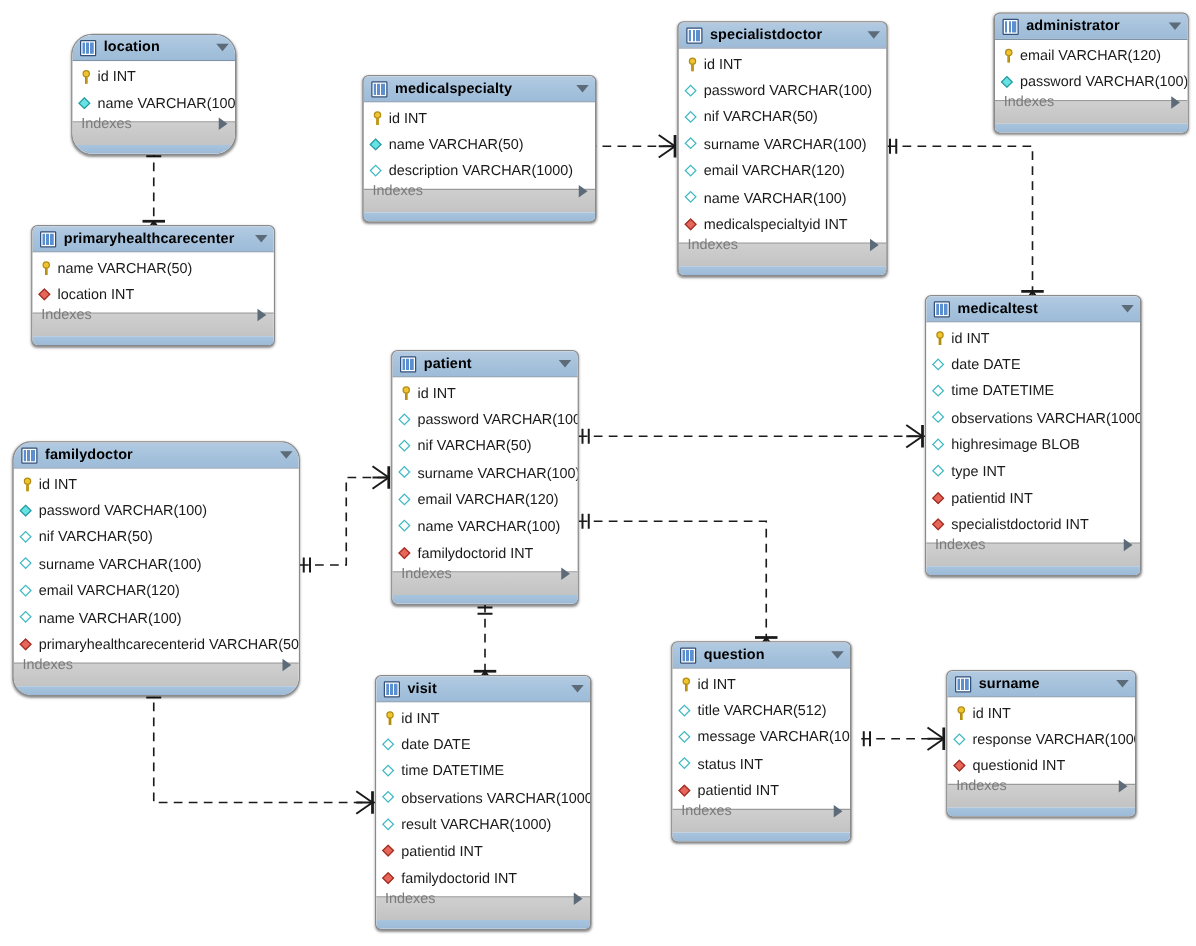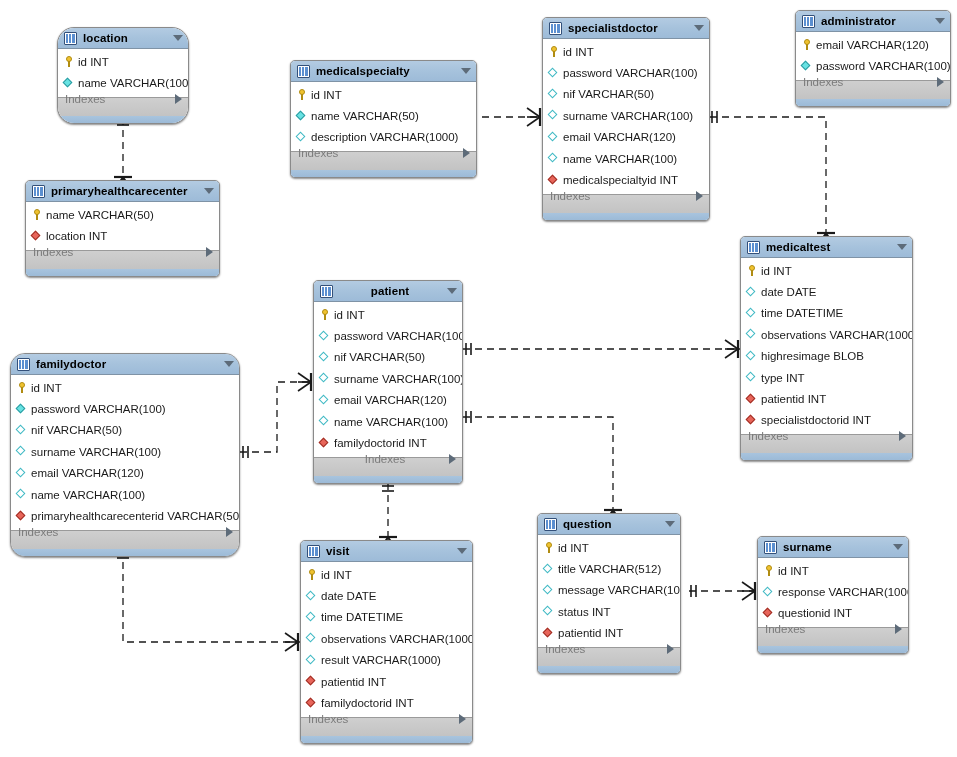--- a/index.html
+++ b/index.html
@@ -465,21 +465,21 @@
             <span class="ico ico-diamond-red"></span>
             <span class="col-text">specialistdoctorid INT</span>
           </div>
         </div>
         <div class="tbl-footer">
           <span class="footer-label">Indexes</span>
           <span class="footer-caret"></span>
         </div>
         <div class="tbl-base"></div>
       </div>
-      <div class="table-box" style="left: 313px; top: 280px; width: 150px; text-align: center;">
+      <div class="table-box" style="left: 313px; top: 280px; width: 150px;">
         <div class="tbl-header">
           <span class="tbl-icon"></span>
           <span class="tbl-title">patient</span>
           <span class="tbl-caret"></span>
         </div>
         <div class="tbl-cols">
           <div class="col-row">
             <span class="ico ico-key"></span>
             <span class="col-text">id INT</span>
           </div>

